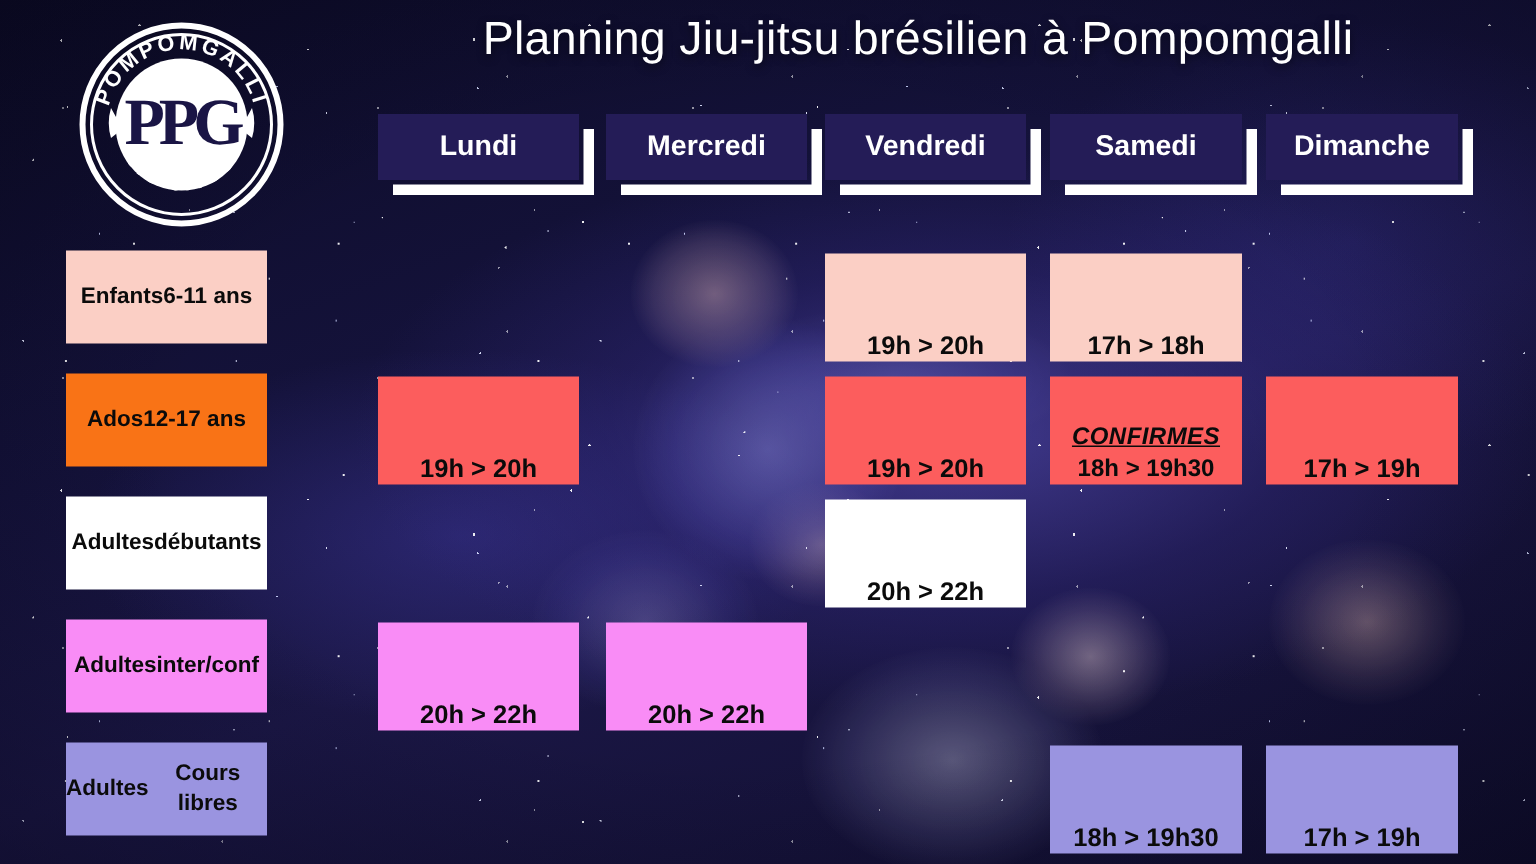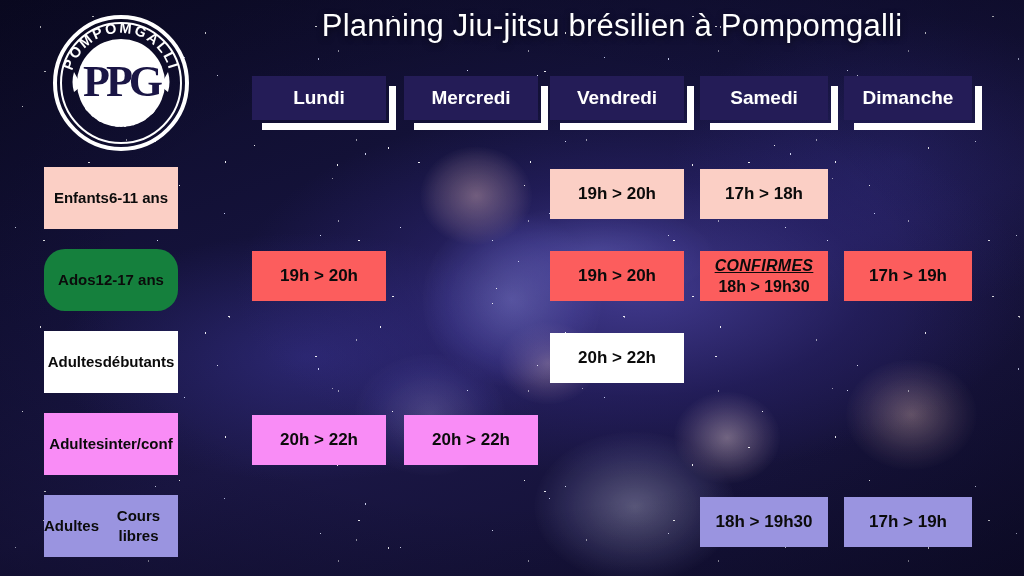--- a/index.html
+++ b/index.html
@@ -129,22 +129,22 @@
   .rowlabel{
     position:absolute;left:44px;width:134px;height:62px;
     display:flex;align-items:center;justify-content:center;
     color:#0b0b0b;font-size:15px;font-weight:bold;line-height:1.32;text-align:center;
     box-sizing:border-box;
   }
   .rowlabel span{display:block;}
 
   
   .cell{
-    position:absolute;height:50px;
-    display:flex;flex-direction:column;align-items:center;justify-content:center;
+    position:absolute;height:72px;
+    display:flex;flex-direction:column;align-items:center;justify-content:flex-end;
     color:#0b0b0b;font-size:17px;font-weight:bold;line-height:1.25;text-align:center;
     box-sizing:border-box;
   }
   .cell .tag{
     display:block;text-decoration:underline;font-size:16px;letter-spacing:.3px;
     padding-bottom:1px;
     font-style:italic;
   }
   .cell .time{display:block;}
   .cell.two-line{font-size:16px;}
@@ -203,21 +203,21 @@
   </div>
   <div class="dayhead" style="left:844px;top:76px;width:128px;">
     <div class="accent"></div>
     <div class="box">Dimanche</div>
   </div>
 
   <div class="rowlabel" style="top:167px;background:#fbcfc5;">
     <span>Enfants</span>
     <span>6-11 ans</span>
   </div>
-  <div class="rowlabel" style="top:249px;background:#15803d;border-radius:21px;">
+  <div class="rowlabel" style="top:249px;background:#f97316;">
     <span>Ados</span>
     <span>12-17 ans</span>
   </div>
   <div class="rowlabel" style="top:331px;background:#ffffff;">
     <span>Adultes</span>
     <span>débutants</span>
   </div>
   <div class="rowlabel" style="top:413px;background:#f98cf6;">
     <span>Adultes</span>
     <span>inter/conf</span>

